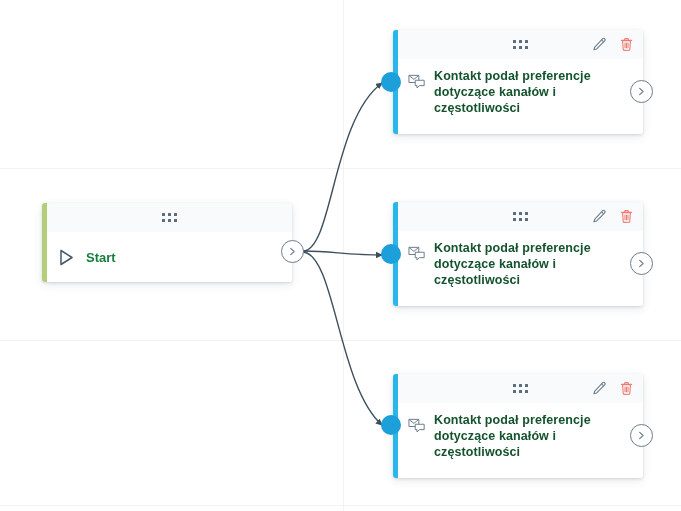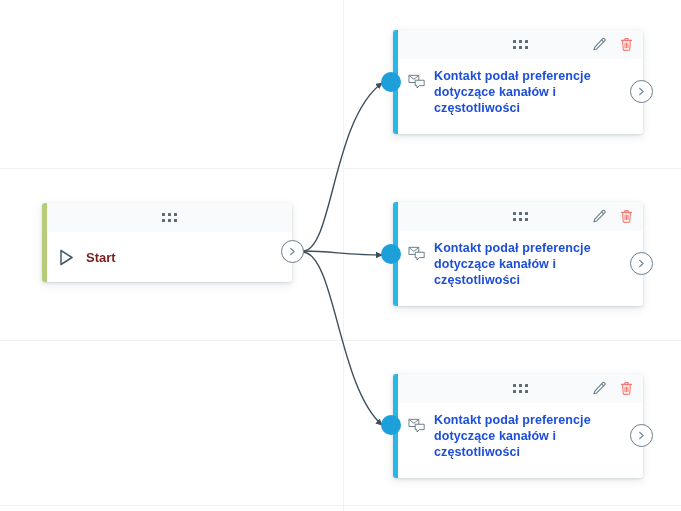--- a/index.html
+++ b/index.html
@@ -120,36 +120,36 @@
   .node-type-icon {
     flex: 0 0 auto;
     margin-top: 6px;
     margin-right: 8px;
     line-height: 0;
   }
   .node-label {
     font-size: 12.5px;
     line-height: 16px;
     font-weight: bold;
-    color: #1d4ed8;
+    color: #14532d;
     letter-spacing: 0.1px;
     word-break: break-word;
   }
 
   
   .start-body {
     display: flex;
     align-items: center;
     padding: 0 12px 0 12px;
     height: 50px;
   }
   .start-label {
     font-size: 13px;
     font-weight: bold;
-    color: #7f1d1d;
+    color: #15803d;
     margin-left: 12px;
   }
 
   
   .port-out {
     position: absolute;
     width: 21px;
     height: 21px;
     border-radius: 50%;
     background: #ffffff;

